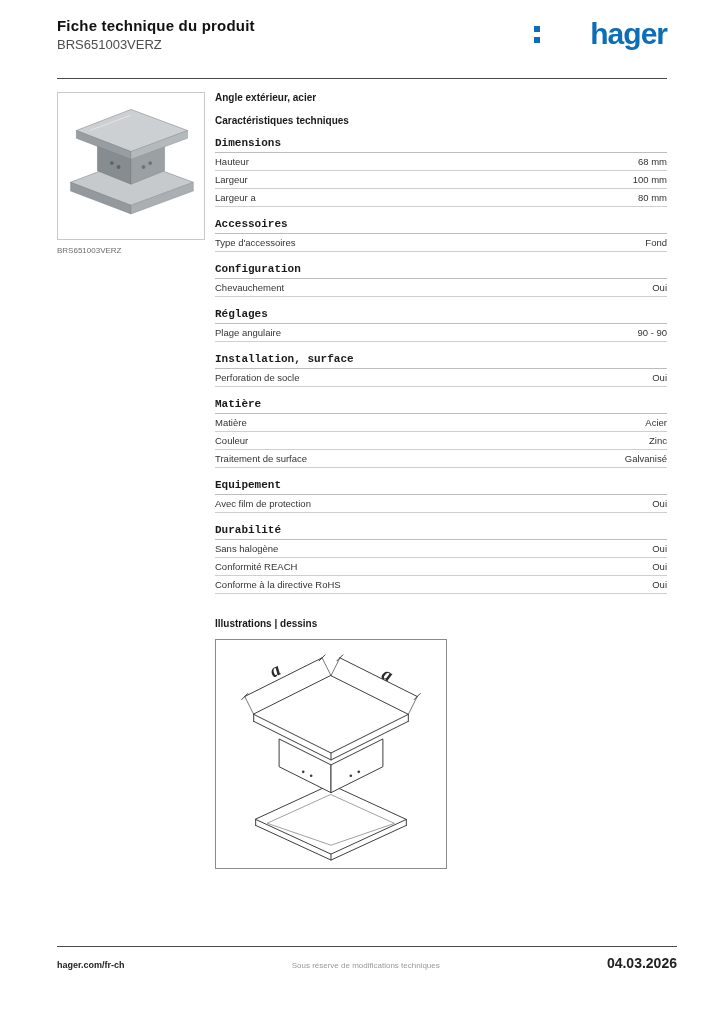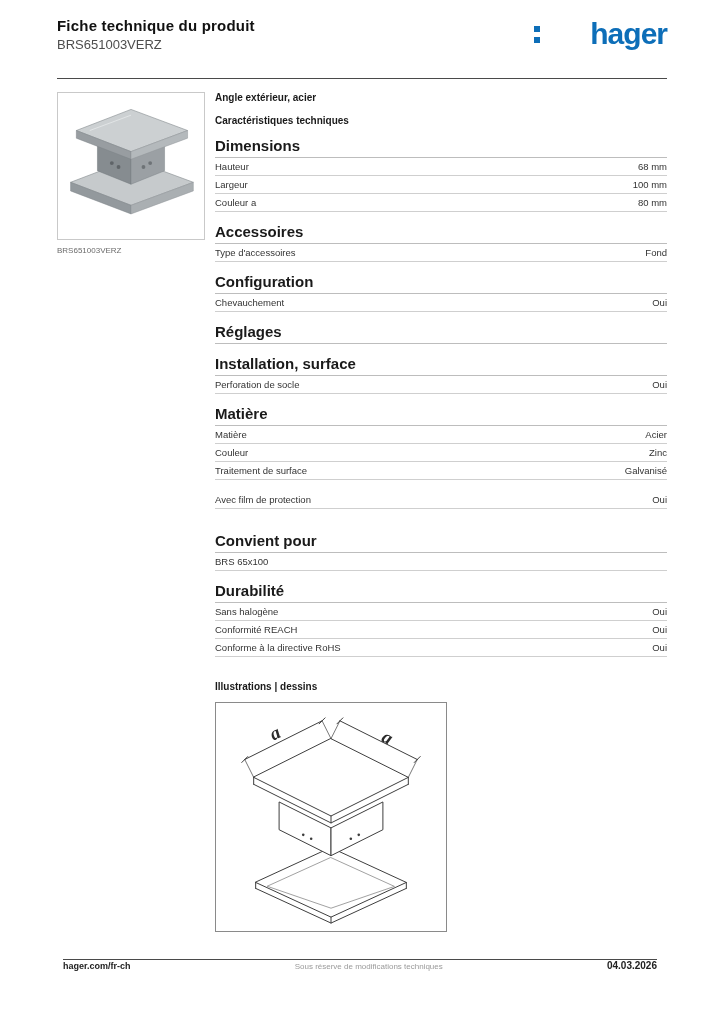--- a/index.html
+++ b/index.html
@@ -22,33 +22,33 @@
   .left-col { width:148px; flex:0 0 148px; }
   .photo-box { width:148px; height:148px; border:1px solid #c9c9c9; display:flex; align-items:center; justify-content:center; background:#fff; }
   .photo-caption { font-size:8px; color:#6b6b6b; margin-top:6px; }
   .right-col { flex:1; margin-left:10px; }
 
   .product-name { font-size:10px; font-weight:bold; }
   .char-title { font-size:10px; font-weight:bold; margin-top:12px; }
 
   .section { margin-top:11px; }
   .section.gap-lg { margin-top:23px; }
-  .section-title { font-size:15px; font-weight:bold; color:#1a1a1a; padding-bottom:3px; border-bottom:1px solid #bdbdbd; }
+  .section-title { font-size:11px; font-weight:bold; color:#1a1a1a; padding-bottom:3px; border-bottom:1px solid #bdbdbd;font-family:Liberation Mono, monospace; }
   .row { display:flex; justify-content:space-between; align-items:baseline; font-size:9.5px; color:#333; padding:3px 0; border-bottom:1px solid #cfcfcf; }
   .row .lbl { text-align:left; }
   .row .val { text-align:right; }
 
   .illus-title { font-size:10px; font-weight:bold; margin-top:24px; }
   .drawing-box { margin-top:10px; width:232px; height:230px; border:1px solid #8a8a8a; background:#fff; }
 
   
-  .footer { position:absolute; left:57px; right:67px; bottom:17px; border-top:1px solid #4a4a4a; padding-top:0; display:flex; justify-content:space-between; align-items:baseline;margin-left:6px; }
+  .footer { position:absolute; left:57px; right:47px; bottom:17px; border-top:1px solid #4a4a4a; padding-top:8px; display:flex; justify-content:space-between; align-items:baseline; }
   .footer-left { font-size:9px; font-weight:bold; color:#222; }
   .footer-center { font-size:8px; color:#9a9a9a; }
-  .footer-right { font-size:10px; font-weight:bold; color:#222; }
+  .footer-right { font-size:14px; font-weight:bold; color:#222; }
 
   svg text.dim-a { font-family:"Liberation Serif", serif; font-size:19px; font-weight:bold; font-style:italic; fill:#2b2b2b; }
 </style>
 </head>
 <body>
 
 <div class="page">
 
   <div class="header">
     <div>
@@ -99,21 +99,21 @@
         <div class="section-title">Dimensions</div>
         <div class="row">
           <span class="lbl">Hauteur</span>
           <span class="val">68 mm</span>
         </div>
         <div class="row">
           <span class="lbl">Largeur</span>
           <span class="val">100 mm</span>
         </div>
         <div class="row">
-          <span class="lbl">Couleur a</span>
+          <span class="lbl">Largeur a</span>
           <span class="val">80 mm</span>
         </div>
       </div>
 
       <div class="section">
         <div class="section-title">Accessoires</div>
         <div class="row">
           <span class="lbl">Type d'accessoires</span>
           <span class="val">Fond</span>
         </div>
@@ -122,20 +122,24 @@
       <div class="section">
         <div class="section-title">Configuration</div>
         <div class="row">
           <span class="lbl">Chevauchement</span>
           <span class="val">Oui</span>
         </div>
       </div>
 
       <div class="section">
         <div class="section-title">Réglages</div>
+        <div class="row">
+          <span class="lbl">Plage angulaire</span>
+          <span class="val">90 - 90</span>
+        </div>
       </div>
 
       <div class="section">
         <div class="section-title">Installation, surface</div>
         <div class="row">
           <span class="lbl">Perforation de socle</span>
           <span class="val">Oui</span>
         </div>
       </div>
 
@@ -149,33 +153,27 @@
           <span class="lbl">Couleur</span>
           <span class="val">Zinc</span>
         </div>
         <div class="row">
           <span class="lbl">Traitement de surface</span>
           <span class="val">Galvanisé</span>
         </div>
       </div>
 
       <div class="section">
+        <div class="section-title">Equipement</div>
         <div class="row">
           <span class="lbl">Avec film de protection</span>
           <span class="val">Oui</span>
         </div>
       </div>
 
-      <div class="section gap-lg">
-        <div class="section-title">Convient pour</div>
-        <div class="row">
-          <span class="lbl">BRS 65x100</span>
-          <span class="val"></span>
-        </div>
-      </div>
 
       <div class="section">
         <div class="section-title">Durabilité</div>
         <div class="row">
           <span class="lbl">Sans halogène</span>
           <span class="val">Oui</span>
         </div>
         <div class="row">
           <span class="lbl">Conformité REACH</span>
           <span class="val">Oui</span>

